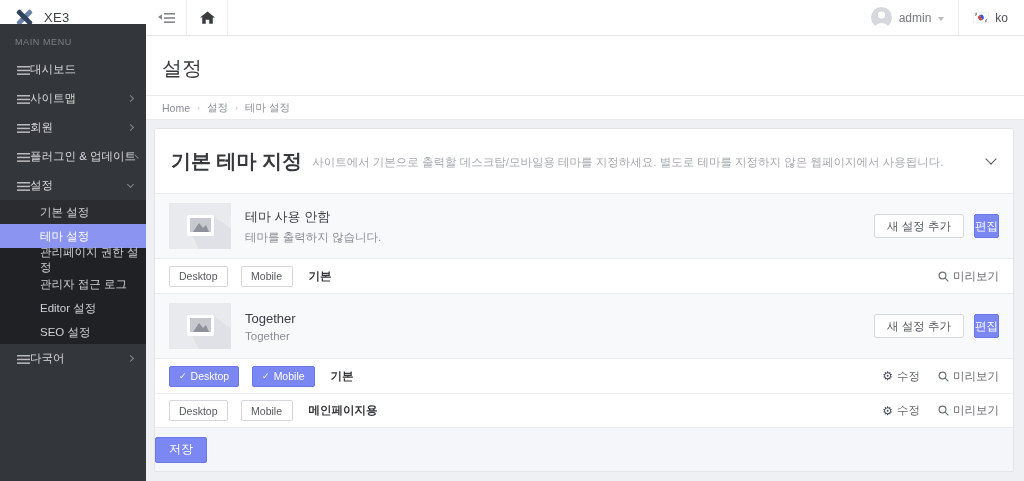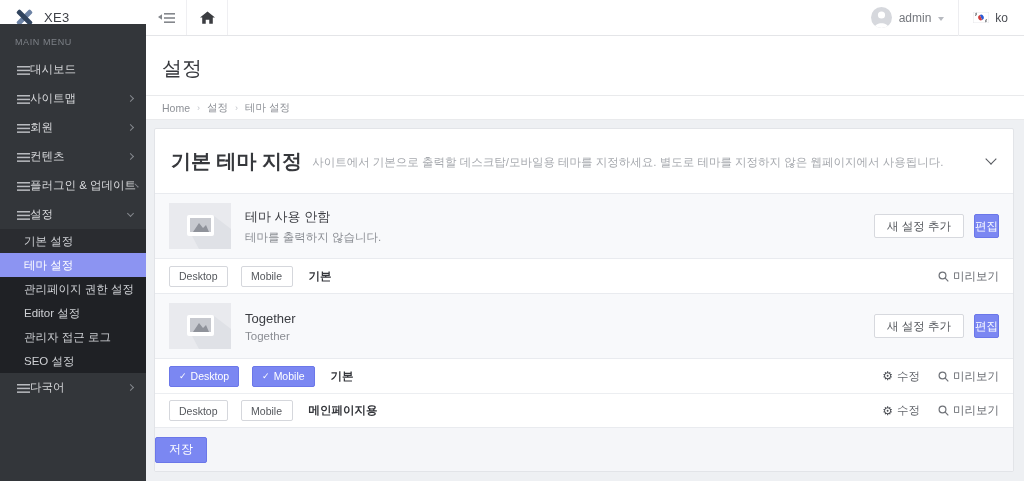--- a/index.html
+++ b/index.html
@@ -30,21 +30,21 @@
 
   
   .sidebar { position:absolute; left:0; top:24px; width:146px; bottom:0; background:#33363a; }
   .side-section { font-size:9px; letter-spacing:.6px; color:#7d8187; padding:13px 0 8px 15px; }
   .nav-item { height:29px; display:flex; align-items:center; padding:0 13px 0 17px; cursor:pointer; }
   .nav-label { font-size:11.5px; color:#d9dadd; white-space:nowrap; }
   .chev { width:5px; height:5px; border-right:1.2px solid #85888e; border-bottom:1.2px solid #85888e; margin-left:auto; }
   .chev.right { transform:rotate(-45deg); }
   .chev.down  { transform:rotate(45deg); margin-top:-2px; }
   .submenu { background:#1f2125; padding:0; }
-  .sub-item { height:24px; display:flex; align-items:center; padding-left:24px; cursor:pointer; }
+  .sub-item { height:24px; display:flex; align-items:center; padding-left:40px; cursor:pointer; }
   .sub-item span { font-size:11.5px; color:#cfd1d5; }
   .sub-item.first { background:#2a2c30; }
   .sub-item.selected { background:#8c94f2; }
   .sub-item.selected span { color:#fff; }
 
   
   .content { position:absolute; left:146px; top:36px; right:0; bottom:0; background:#eef0f3; }
   .page-head { height:59px; background:#fff; padding:19px 0 0 16px; }
   .page-title { font-size:20px; font-weight:normal; color:#37393e; }
   .breadcrumb { height:25px; background:#fff; border-top:1px solid #e9eaec; border-bottom:1px solid #e9eaec;
@@ -181,29 +181,20 @@
           </svg></span>
       <span class="nav-label">회원</span>
       <span class="chev right"></span>
     </div>
     <div class="nav-item">
       <span><svg width="13" height="9" viewBox="0 0 13 9">
             <rect width="13" height="1.5" y="0" fill="#b9bbbf"></rect>
             <rect width="13" height="1.5" y="3.7" fill="#b9bbbf"></rect>
             <rect width="13" height="1.5" y="7.4" fill="#b9bbbf"></rect>
           </svg></span>
-      <span class="nav-label">컨텐츠</span>
-      <span class="chev right"></span>
-    </div>
-    <div class="nav-item">
-      <span><svg width="13" height="9" viewBox="0 0 13 9">
-            <rect width="13" height="1.5" y="0" fill="#b9bbbf"></rect>
-            <rect width="13" height="1.5" y="3.7" fill="#b9bbbf"></rect>
-            <rect width="13" height="1.5" y="7.4" fill="#b9bbbf"></rect>
-          </svg></span>
       <span class="nav-label">플러그인 &amp; 업데이트</span>
       <span class="chev right"></span>
     </div>
     <div class="nav-item">
       <span><svg width="13" height="9" viewBox="0 0 13 9">
             <rect width="13" height="1.5" y="0" fill="#b9bbbf"></rect>
             <rect width="13" height="1.5" y="3.7" fill="#b9bbbf"></rect>
             <rect width="13" height="1.5" y="7.4" fill="#b9bbbf"></rect>
           </svg></span>
       <span class="nav-label">설정</span>
@@ -214,24 +205,24 @@
       <div class="sub-item first">
           <span>기본 설정</span>
         </div>
       <div class="sub-item selected">
           <span>테마 설정</span>
         </div>
       <div class="sub-item">
           <span>관리페이지 권한 설정</span>
         </div>
       <div class="sub-item">
+          <span>관리자 접근 로그</span>
+        </div>
+      <div class="sub-item">
           <span>Editor 설정</span>
-        </div>
-      <div class="sub-item">
-          <span>관리자 접근 로그</span>
         </div>
       <div class="sub-item">
           <span>SEO 설정</span>
         </div>
     </div>
 
     <div class="nav-item">
       <span><svg width="13" height="9" viewBox="0 0 13 9">
             <rect width="13" height="1.5" y="0" fill="#b9bbbf"></rect>
             <rect width="13" height="1.5" y="3.7" fill="#b9bbbf"></rect>

